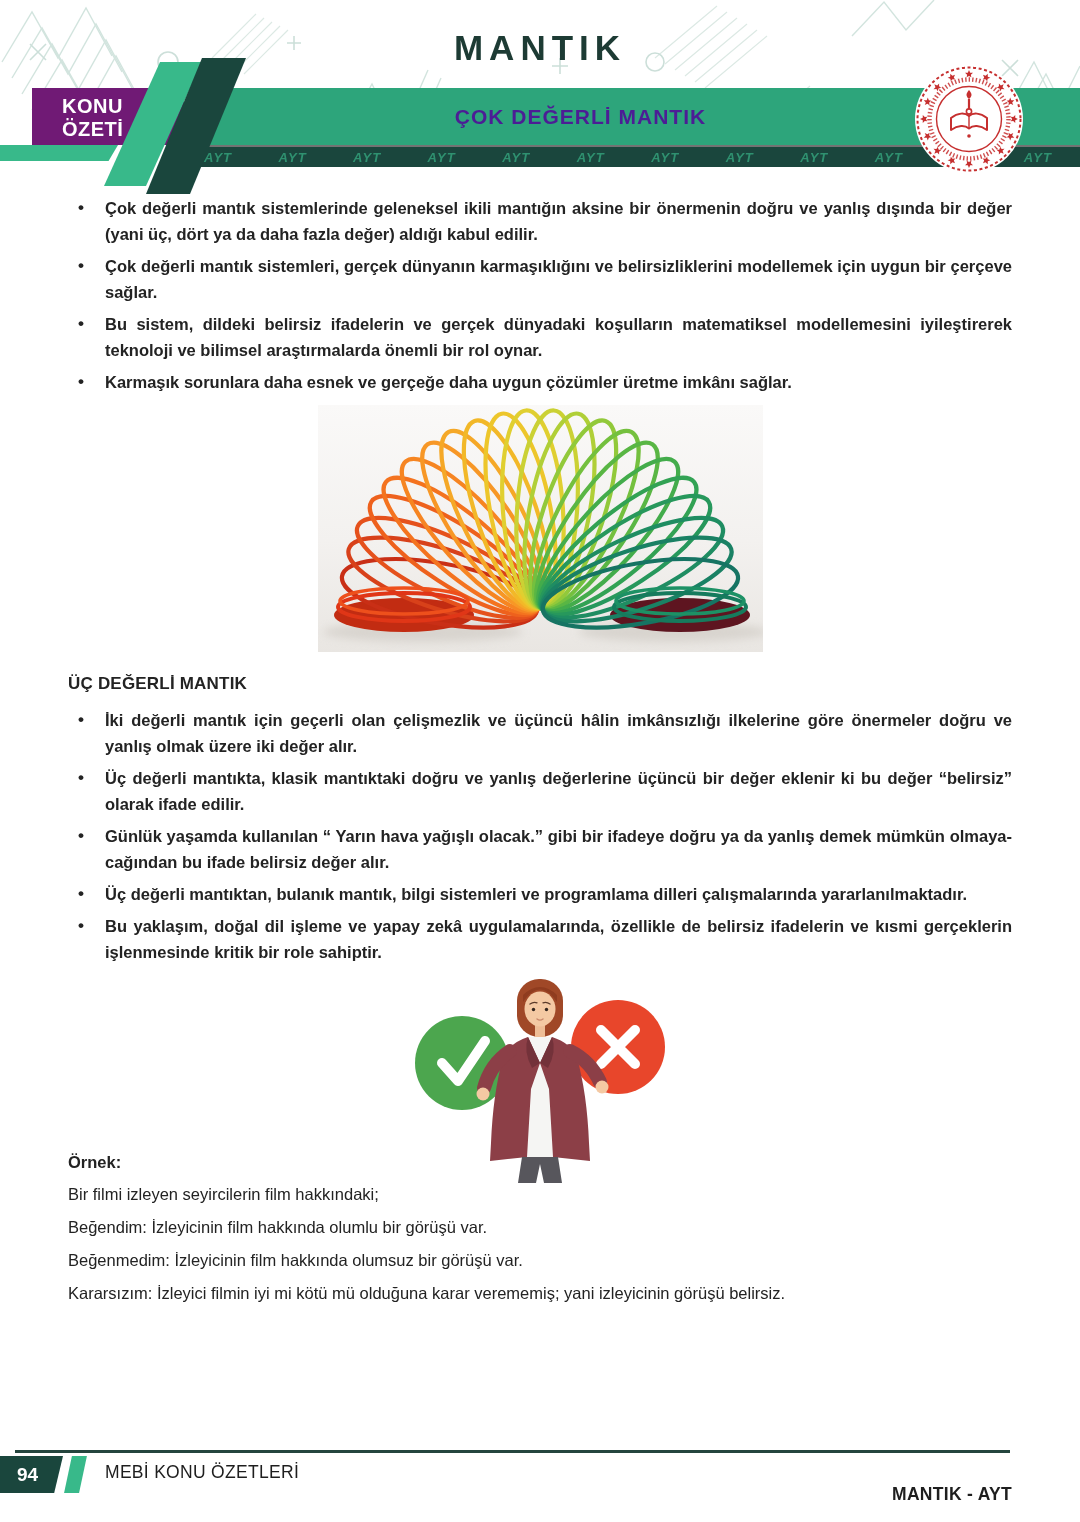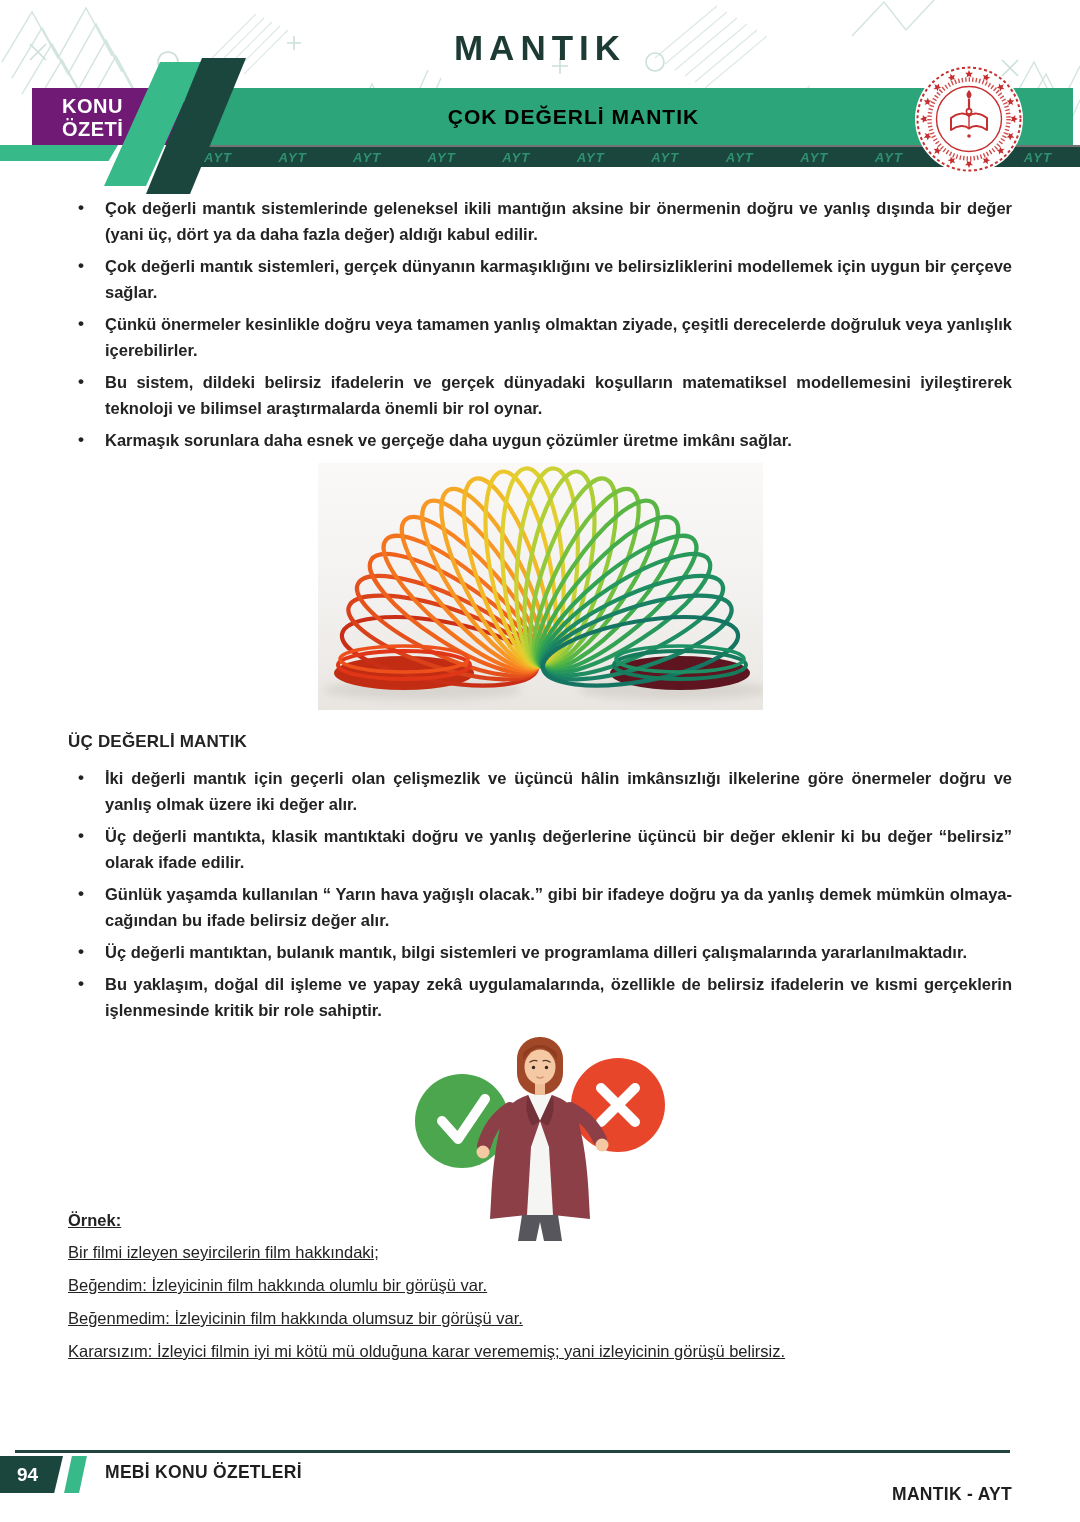--- a/index.html
+++ b/index.html
@@ -7,53 +7,53 @@
   .page { position:relative; width:1080px; height:1522px; margin:0 auto; background:#ffffff; overflow:hidden; color:#232323; }
 
   
   .header { position:absolute; top:0; left:0; width:1080px; height:180px; }
   .deco { position:absolute; top:0; left:0; width:1080px; height:180px; }
   .page-title { position:absolute; top:28px; left:0; width:1080px; text-align:center;
     font-size:35px; font-weight:bold; letter-spacing:6px; color:#1d3b34; }
 
   .konu-box { position:absolute; left:0; top:88px; width:152px; height:57px; background:#701a75;
     color:#fff; font-weight:bold; font-size:20px; line-height:23px; padding:7px 0 0 30px; letter-spacing:.5px;margin-left:32px; }
-  .banner { position:absolute; left:158px; top:88px; width:915px; height:57px; background:#2da57b;
+  .banner { position:absolute; left:165px; top:88px; width:915px; height:57px; background:#2da57b;
     clip-path:polygon(40px 0, 100% 0, 100% 100%, 22px 100%);
     display:flex; align-items:center; justify-content:center; padding-right:84px;
-    color:#000000; font-weight:bold; font-size:21px; letter-spacing:1px; }
+    color:#4c1d95; font-weight:bold; font-size:21px; letter-spacing:1px; }
   .substrip-left { position:absolute; left:0; top:145px; width:118px; height:16px; background:#38b98a;
     clip-path:polygon(0 0, 100% 0, 92% 100%, 0 100%); }
   .ayt-strip { position:absolute; left:182px; top:145px; width:898px; height:22px; background:#1a463d;
     border-top:2px solid #737373; clip-path:polygon(12px 0, 100% 0, 100% 100%, 2px 100%);
     display:flex; align-items:center; justify-content:space-between; padding:0 28px 0 22px; }
   .ayt-strip span { color:#2f9170; font-style:italic; font-weight:bold; font-size:13px; letter-spacing:1px; }
   .ribbon { position:absolute; left:0; top:0; }
   .logo { position:absolute; left:914px; top:64px; }
 
   
   .content { position:absolute; top:167px; left:0; width:1080px; padding:28px 68px 0 68px; }
   ul.blist { list-style:none; }
   ul.blist li { position:relative; padding-left:37px; margin-bottom:6px; font-size:16.5px; line-height:26px; text-align:justify;font-weight:bold; }
   ul.blist li::before { content:"•"; position:absolute; left:10px; top:0; font-size:17px; }
   .photo-wrap { width:445px; height:247px; margin:10px auto 0 auto; background:linear-gradient(180deg,#faf9f8 0%, #f3f1ef 55%, #e9e6e2 100%); }
   .h3 { font-size:17px; font-weight:bold; margin:22px 0 13px 0; letter-spacing:.2px; }
   .figure2-wrap { position:relative; height:196px; margin-top:6px; }
   .figure2-wrap svg { position:absolute; left:50%; transform:translateX(-50%); top:0; }
-  .example { margin-top:-14px; position:relative;text-decoration:underline; }
+  .example { margin-top:-14px; position:relative; }
   .example .ex-h { font-size:16.5px; font-weight:bold; margin-bottom:9px; }
   .example p { font-size:16.5px; line-height:26px; margin-bottom:7px; }
 
   
   .f-rule { position:absolute; left:15px; top:1450px; width:995px; height:3px; background:#24453e; }
   .f-pagebox { position:absolute; left:0; top:1456px; width:63px; height:37px; background:#1a463d;
     clip-path:polygon(0 0, 100% 0, 86% 100%, 0 100%);
     color:#fff; font-weight:bold; font-size:19px; display:flex; align-items:center; justify-content:center; padding-right:8px; }
   .f-stripe { position:absolute; left:68px; top:1456px; width:15px; height:37px; background:#38b98a; transform:skewX(-12deg); }
-  .f-left { position:absolute; left:105px; top:1462px; font-size:17.5px; font-weight:bold; color:#1e1e1e; letter-spacing:.3px; }
+  .f-left { position:absolute; left:105px; top:1462px; font-size:17.5px; font-weight:normal; color:#1e1e1e; letter-spacing:.3px; }
   .f-right { position:absolute; right:68px; top:1484px; font-size:17.5px; font-weight:bold; color:#1e1e1e; letter-spacing:.3px; }
 </style>
 </head>
 <body>
 
 <div class="page">
 
   <div class="header">
 
     <svg class="deco" viewBox="0 0 1080 180" fill="none">
@@ -151,21 +151,20 @@
         <circle cx="55" cy="72" r="1.8" fill="#c62f2f"></circle>
       </g>
     </svg>
   </div>
 
   <div class="content">
 
     <ul class="blist">
       <li>Çok değerli mantık sistemlerinde geleneksel ikili mantığın aksine bir önermenin doğru ve yanlış dışında bir değer (yani üç, dört ya da daha fazla değer) aldığı kabul edilir.</li>
       <li>Çok değerli mantık sistemleri, gerçek dünyanın karmaşıklığını ve belirsizliklerini modellemek için uygun bir çerçeve sağlar.</li>
-      <li>Çünkü önermeler kesinlikle doğru veya tamamen yanlış olmaktan ziyade, çeşitli derecelerde doğruluk veya yanlışlık içerebilirler.</li>
       <li>Bu sistem, dildeki belirsiz ifadelerin ve gerçek dünyadaki koşulların matematiksel modellemesini iyileştirerek teknoloji ve bilimsel araştırmalarda önemli bir rol oynar.</li>
       <li>Karmaşık sorunlara daha esnek ve gerçeğe daha uygun çözümler üretme imkânı sağlar.</li>
     </ul>
 
     <div class="photo-wrap">
       <svg width="445" height="247" viewBox="0 0 445 247">
         <defs>
           <filter id="blur1" x="-40%" y="-40%" width="180%" height="180%">
               <feGaussianBlur stdDeviation="4"></feGaussianBlur>
             </filter>

